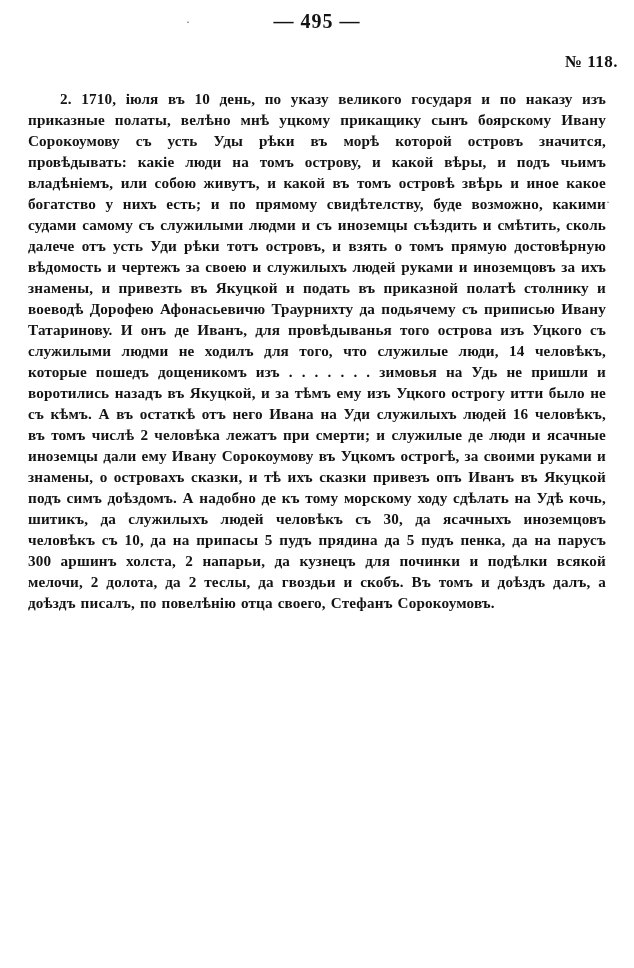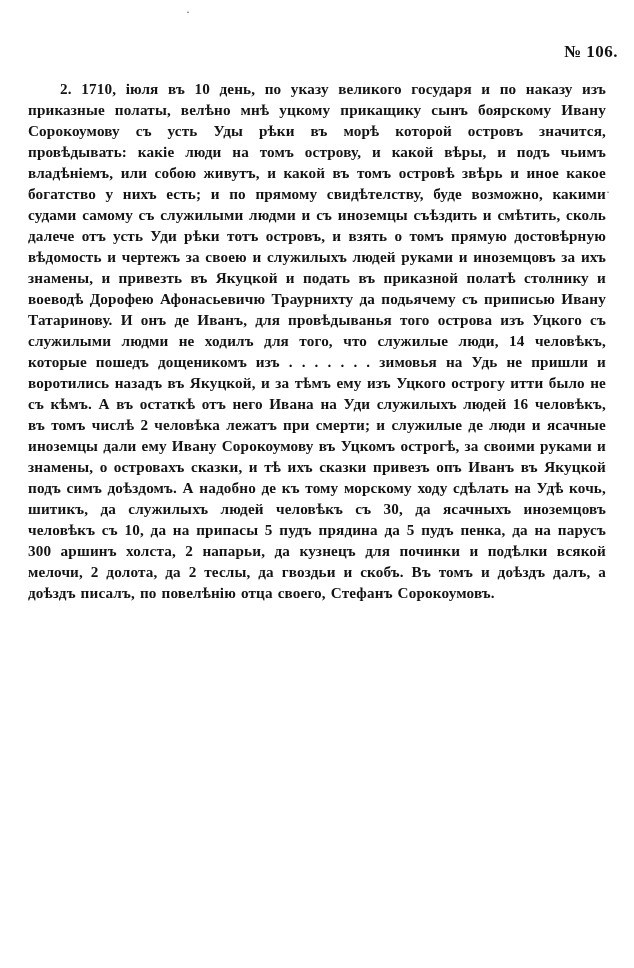--- a/index.html
+++ b/index.html
@@ -76,22 +76,23 @@
     margin: 0;
   }
 </style>
 </head>
 <body>
 
 <div class="page">
 
   <div class="margin-dot">·</div>
 
+  <div class="page-number">— 495 —</div>
 
-  <div class="doc-number">№ 106.</div>
+  <div class="doc-number">№ 118.</div>
 
   <div class="margin-dot2">·</div>
 
   <div class="body-text">
     <p><span class="indent"></span><span>2. 1710, іюля въ 10 день, по указу великого государя и по наказу изъ приказные полаты, велѣно мнѣ уцкому прикащику сынъ боярскому Ивану Сорокоумову съ усть Уды рѣки въ морѣ которой островъ значится, провѣдывать: какіе люди на томъ острову, и какой вѣры, и подъ чьимъ владѣніемъ, или собою живутъ, и какой въ томъ островѣ звѣрь и иное какое богатство у нихъ есть; и по прямому свидѣтелству, буде возможно, какими судами самому съ служилыми людми и съ иноземцы съѣздить и смѣтить, сколь далече отъ усть Уди рѣки тотъ островъ, и взять о томъ прямую достовѣрную вѣдомость и чертежъ за своею и служилыхъ людей руками и иноземцовъ за ихъ знамены, и привезть въ Якуцкой и подать въ приказной полатѣ столнику и воеводѣ Дорофею Афонасьевичю Траурнихту да подьячему съ приписью Ивану Татаринову. И онъ де Иванъ, для провѣдыванья того острова изъ Уцкого съ служилыми людми не ходилъ для того, что служилые люди, 14 человѣкъ, которые пошедъ дощеникомъ изъ . . . . . . . зимовья на Удь не пришли и воротились назадъ въ Якуцкой, и за тѣмъ ему изъ Уцкого острогу итти было не съ кѣмъ. А въ остаткѣ отъ него Ивана на Уди служилыхъ людей 16 человѣкъ, въ томъ числѣ 2 человѣка лежатъ при смерти; и служилые де люди и ясачные иноземцы дали ему Ивану Сорокоумову въ Уцкомъ острогѣ, за своими руками и знамены, о островахъ сказки, и тѣ ихъ сказки привезъ опъ Иванъ въ Якуцкой подъ симъ доѣздомъ. А надобно де къ тому морскому ходу сдѣлать на Удѣ кочь, шитикъ, да служилыхъ людей человѣкъ съ 30, да ясачныхъ иноземцовъ человѣкъ съ 10, да на припасы 5 пудъ прядина да 5 пудъ пенка, да на парусъ 300 аршинъ холста, 2 напарьи, да кузнецъ для починки и подѣлки всякой мелочи, 2 долота, да 2 теслы, да гвоздьи и скобъ. Въ томъ и доѣздъ далъ, а доѣздъ писалъ, по повелѣнію отца своего, Стефанъ Сорокоумовъ.</span></p>
   </div>
 
 </div>
 
 </body></html>

